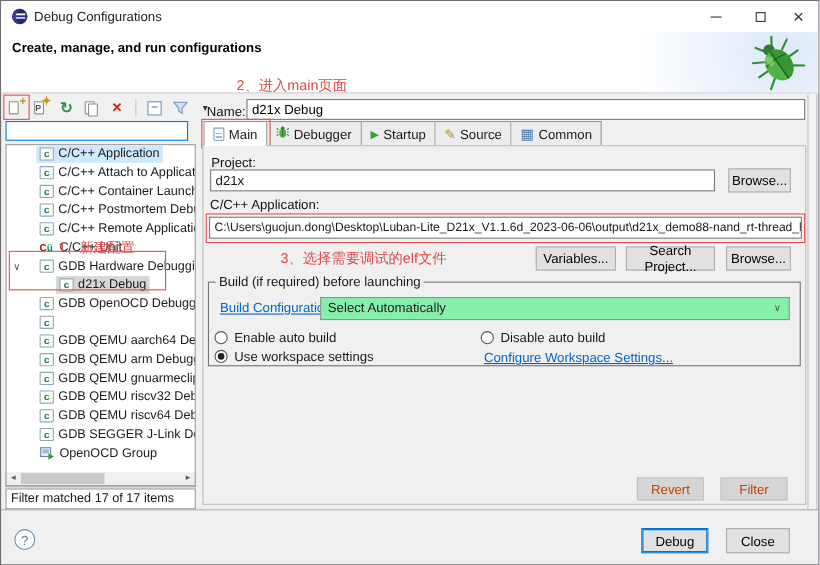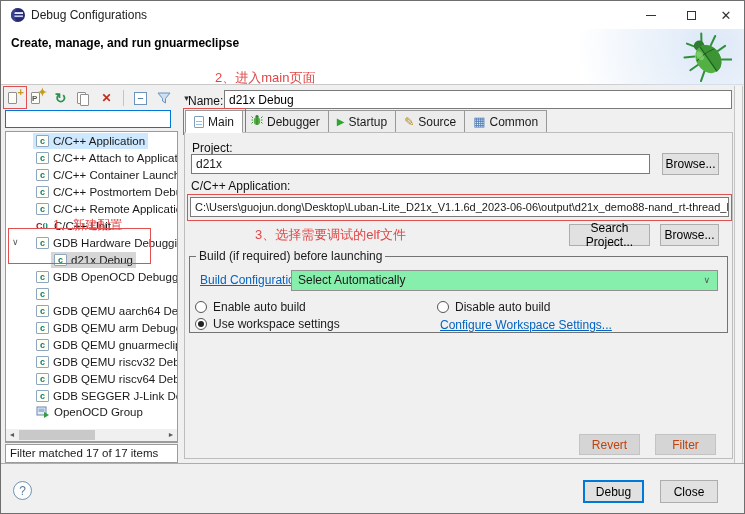--- a/index.html
+++ b/index.html
@@ -121,21 +121,21 @@
         <i></i>
       </div>
     <div class="winctl" id="ctl-max">
         <i></i>
       </div>
     <div class="winctl" id="ctl-close">✕</div>
   </div>
 
   <div id="header">
     <div class="tint"></div>
-    <div id="subtitle">Create, manage, and run gnuarmeclipse</div>
+    <div id="subtitle">Create, manage, and run configurations</div>
     <svg id="bug-art" viewBox="0 0 40 40">
       <g transform="rotate(-35 20 20)">
         <g stroke="#2f8f3a" stroke-width="1.6" stroke-linecap="round">
           <line x1="12" y1="14" x2="5" y2="10"></line>
             <line x1="11" y1="21" x2="3" y2="21"></line>
             <line x1="12" y1="28" x2="5" y2="33"></line>
           <line x1="28" y1="14" x2="35" y2="10"></line>
             <line x1="29" y1="21" x2="37" y2="21"></line>
             <line x1="28" y1="28" x2="35" y2="33"></line>
           <line x1="17" y1="8" x2="13" y2="2"></line>
@@ -315,20 +315,21 @@
   <div id="content">
     <span class="flabel" style="left:7px;top:8px">Project:</span>
     <div class="tfield" style="left:6px;top:21px;width:459px;height:20px">d21x</div>
     <button class="btn" style="left:477px;top:20px;width:57px;height:22px">Browse...</button>
 
     <span class="flabel" style="left:6px;top:46px">C/C++ Application:</span>
     <div class="tfield" style="left:5px;top:64px;width:539px;height:20px;font-size:11px">C:\Users\guojun.dong\Desktop\Luban-Lite_D21x_V1.1.6d_2023-06-06\output\d21x_demo88-nand_rt-thread_hellow</div>
     <div class="rbox" style="left:2px;top:61px;width:545px;height:27px"></div>
     <div class="annot" style="left:70px;top:93px">3、选择需要调试的elf文件</div>
 
+    <button class="btn" style="left:302px;top:91px;width:73px;height:22px">Variables...</button>
     <button class="btn" style="left:384px;top:91px;width:81px;height:22px">Search Project...</button>
     <button class="btn" style="left:475px;top:91px;width:59px;height:22px">Browse...</button>
 
     <div id="group-build" style="left:4px;top:123px">
       <span id="group-title">Build (if required) before launching</span>
       <span class="link" style="left:10px;top:16px">Build Configuration:</span>
       <div id="combo">
         <span>Select Automatically</span>
         <span class="chev">∨</span>
       </div>

